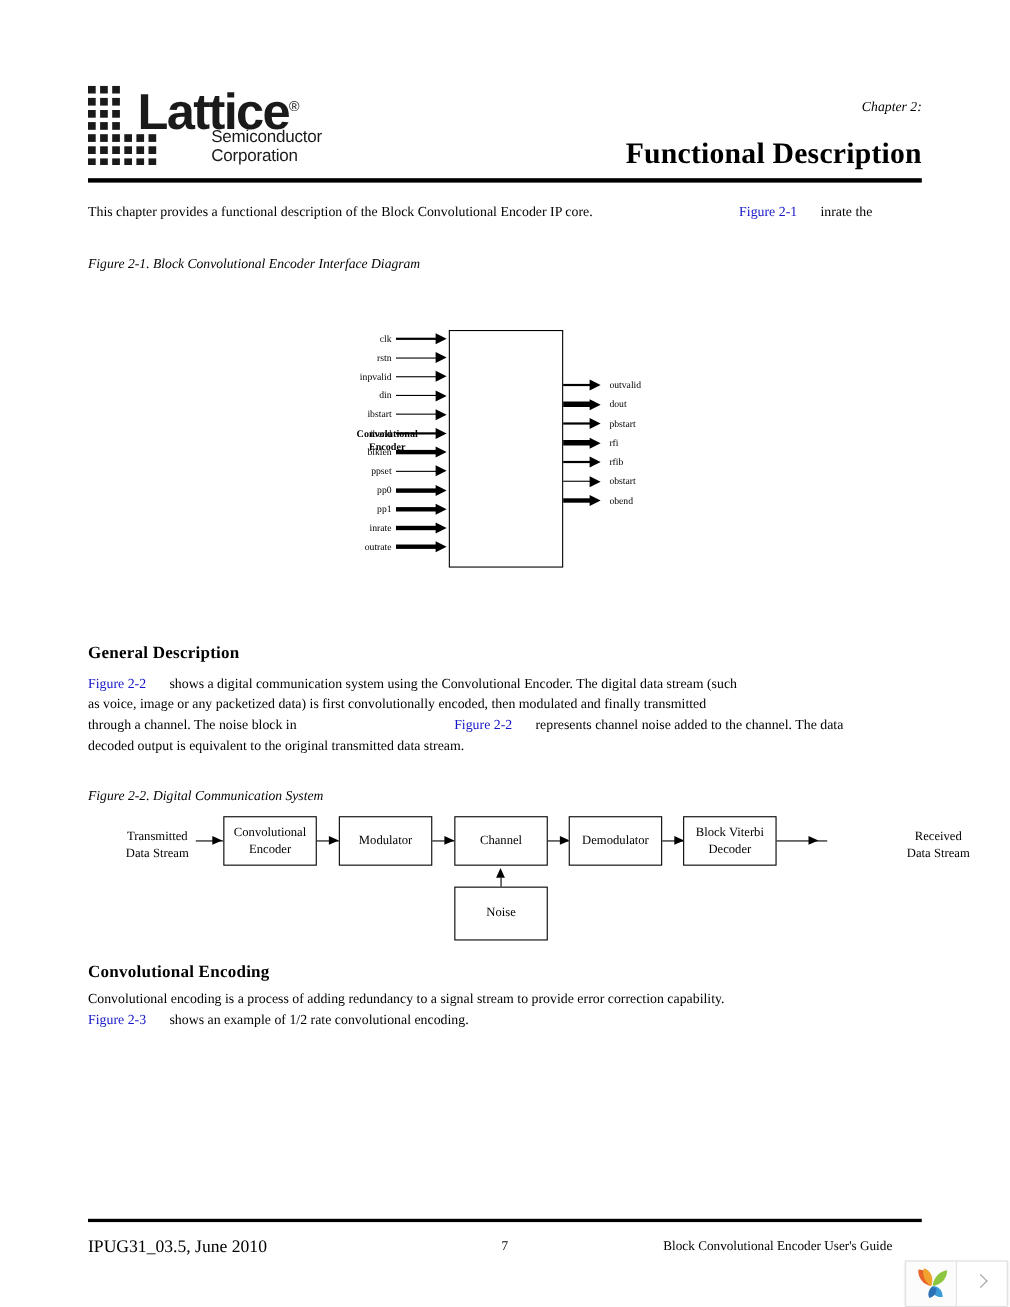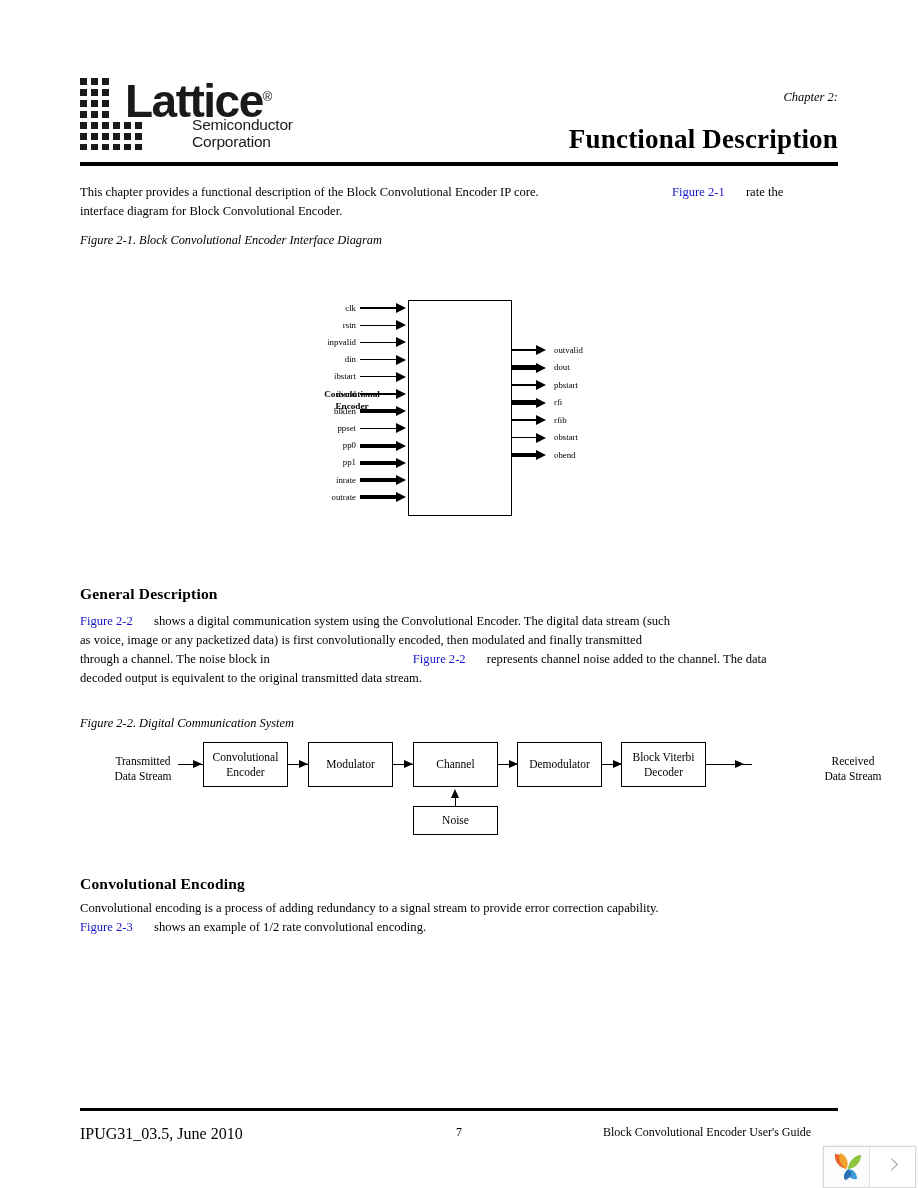--- a/index.html
+++ b/index.html
@@ -322,22 +322,21 @@
     </div>
   </div>
 
   <div class="chapter-label">Chapter 2:</div>
   <div class="chapter-title">Functional Description</div>
   <div class="rule-top"></div>
 
   <div class="para" style="left:80px; top:183px; width:760px;">
     <span>This chapter provides a functional description of the Block Convolutional Encoder IP core.</span>
     <span style="display:inline-block; width:130px;"></span><span class="link">Figure 2-1</span>
-    <span style="display:inline-block; width:18px;"></span><span>rate the</span>
-    <div>interface diagram for Block Convolutional Encoder.</div>
+    <span style="display:inline-block; width:18px;"></span><span>inrate the</span>
   </div>
 
   <div class="fig-caption" style="left:80px; top:233px;">Figure 2-1. Block Convolutional Encoder Interface Diagram</div>
 
   <div id="fig21">
     <div class="enc-box"></div>
     <div class="enc-label">
       <div>Convolutional</div>
       <div>Encoder</div>
     </div>
@@ -478,21 +477,21 @@
     <div class="conn-head" style="left:655px; top:24px;"></div>
 
     <div class="freetext" style="left:618px; top:18px; width:200px;">
       <div style="margin-left:110px;">Received</div>
       <div style="margin-left:110px;">Data Stream</div>
     </div>
 
     <div class="conn-v" style="left:375px; top:62px; height:22px;"></div>
     <div class="conn-head-up" style="left:371px; top:53px;"></div>
 
-    <div class="blk" style="left:333px; top:70px; width:85px; height:29px;">
+    <div class="blk" style="left:333px; top:70px; width:85px; height:49px;">
       <div>Noise</div>
     </div>
   </div>
 
   <div class="section-head" style="left:80px; top:875px;">Convolutional Encoding</div>
 
   <div class="para" style="left:80px; top:899px; width:760px;">
     <div>Convolutional encoding is a process of adding redundancy to a signal stream to provide error correction capability.</div>
     <div>
       <span class="link">Figure 2-3</span>

